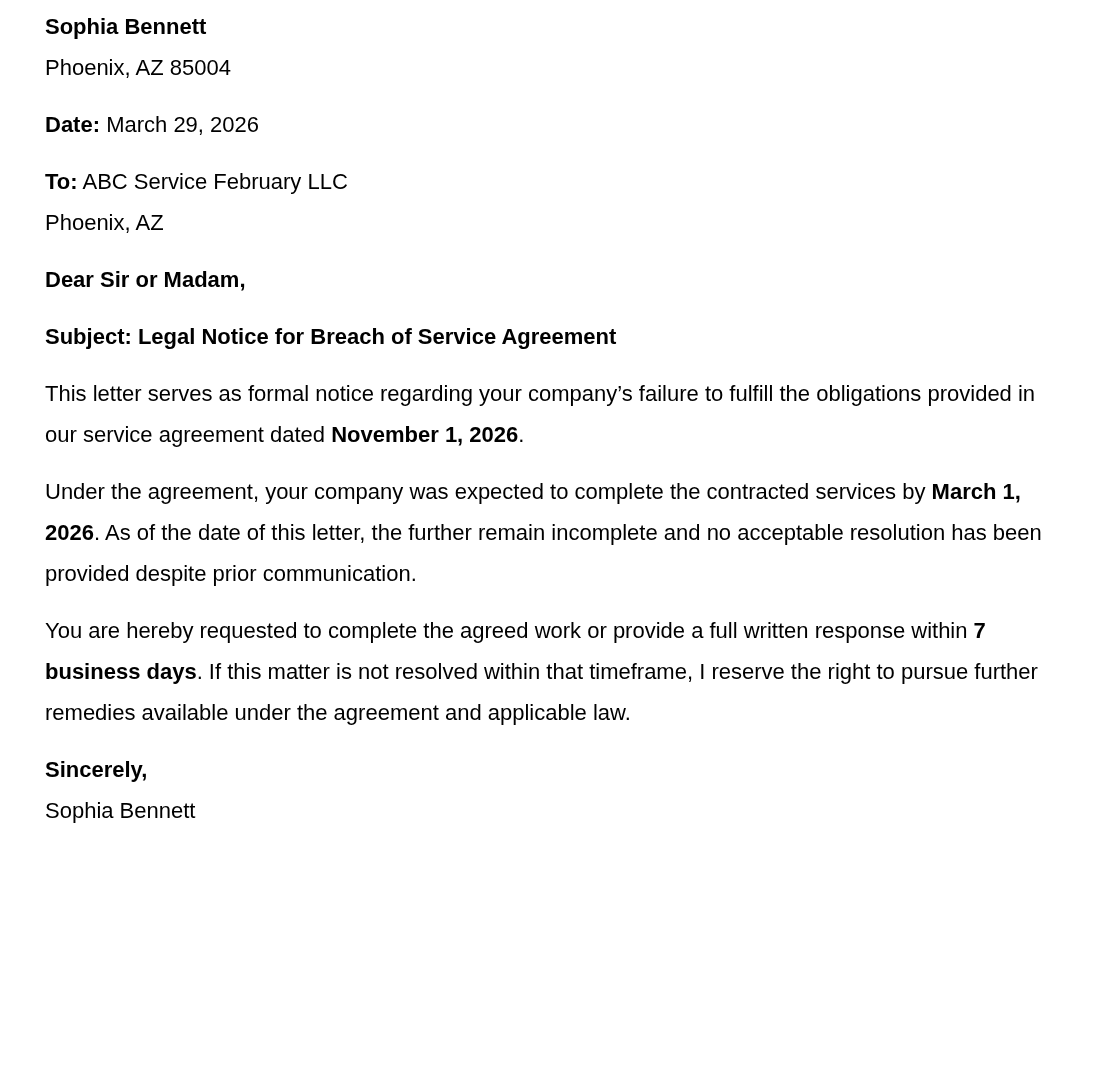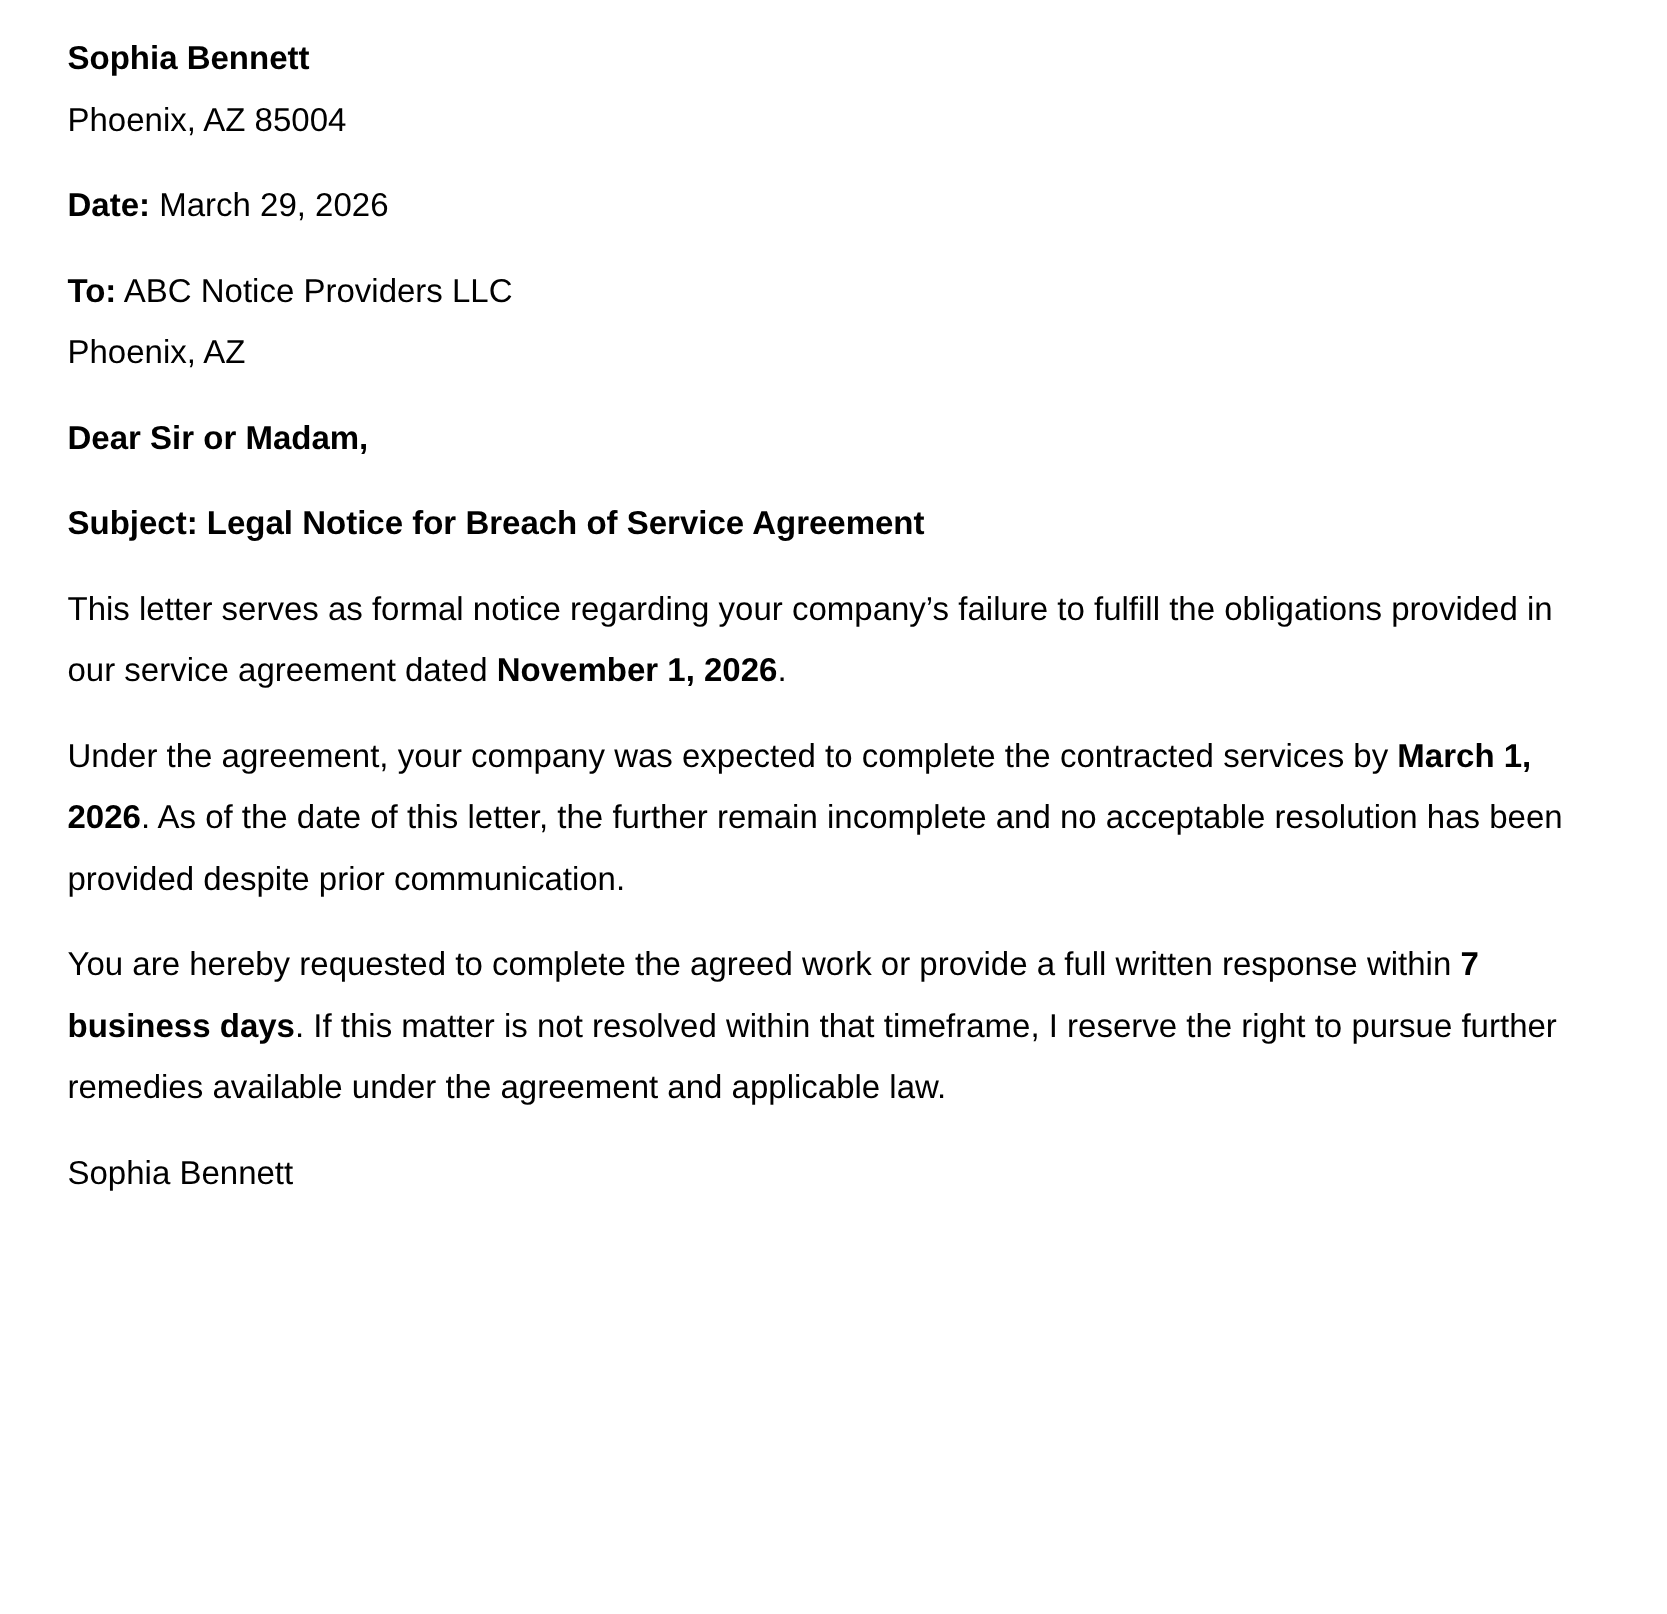--- a/index.html
+++ b/index.html
@@ -9,21 +9,21 @@
   }
   .page {
     width: 1111px;
     height: 1076px;
     box-sizing: border-box;
     background: #ffffff;
     color: #000000;
     font-family: "Liberation Sans", "DejaVu Sans", sans-serif;
     font-size: 22px;
     line-height: 41px;
-    padding: 18px 45px 0 45px;
+    padding: 6px 45px 0 45px;
     overflow: hidden;
   }
   .para {
     margin: 0 0 16px 0;
     max-width: 1025px;
   }
   .line {
     margin: 0;
   }
   .bold {
@@ -36,32 +36,33 @@
 <div class="page">
 
   <div class="para">
     <p class="line bold">Sophia Bennett</p>
     <p class="line">Phoenix, AZ 85004</p>
   </div>
 
   <p class="para"><span class="bold">Date:</span> <span>March 29, 2026</span></p>
 
   <div class="para">
-    <p class="line"><span class="bold">To:</span> <span>ABC Notice Providers LLC</span></p>
+    <p class="line"><span class="bold">To:</span> <span>ABC Service February LLC</span></p>
     <p class="line">Phoenix, AZ</p>
   </div>
 
   <p class="para bold">Dear Sir or Madam,</p>
 
   <p class="para bold">Subject: Legal Notice for Breach of Service Agreement</p>
 
   <p class="para"><span>This letter serves as formal notice regarding your company’s failure to fulfill the obligations provided in our service agreement dated </span><span class="bold">November 1, 2026</span><span>.</span></p>
 
   <p class="para"><span>Under the agreement, your company was expected to complete the contracted services by </span><span class="bold">March 1, 2026</span><span>. As of the date of this letter, the further remain incomplete and no acceptable resolution has been provided despite prior communication.</span></p>
 
   <p class="para"><span>You are hereby requested to complete the agreed work or provide a full written response within </span><span class="bold">7 business days</span><span>. If this matter is not resolved within that timeframe, I reserve the right to pursue further remedies available under the agreement and applicable law.</span></p>
 
 
   <div class="para">
+    <p class="line bold">Sincerely,</p>
     <p class="line">Sophia Bennett</p>
   </div>
 
 </div>
 
 </body></html>

